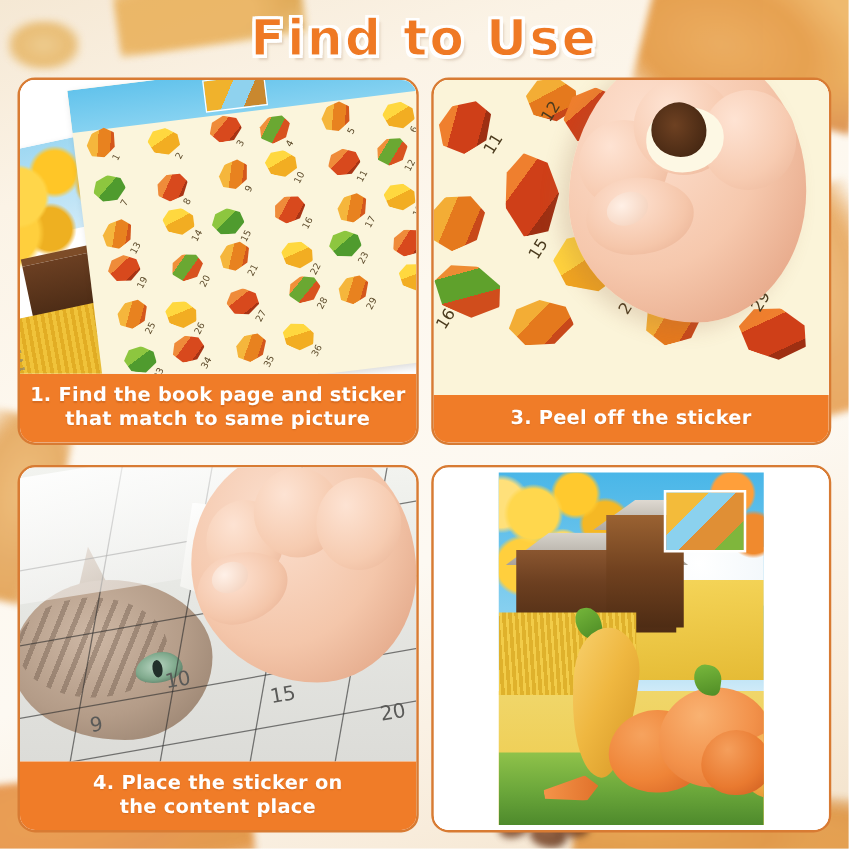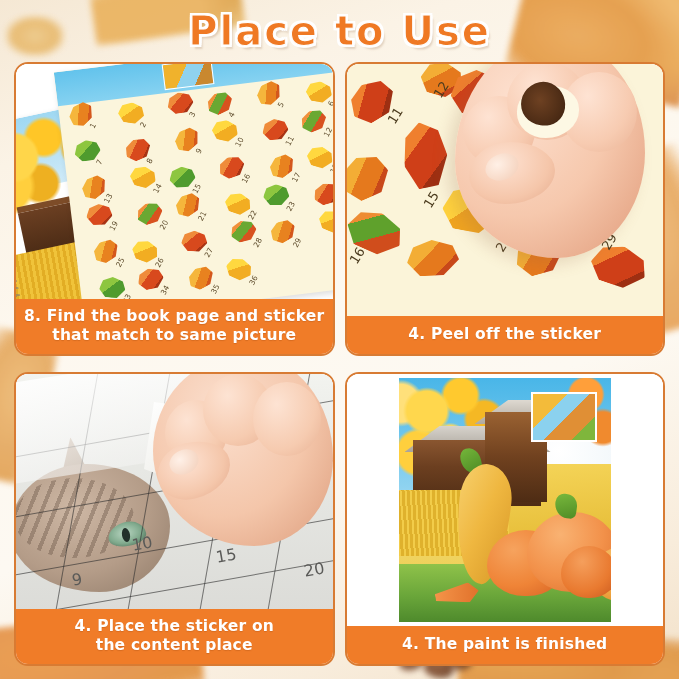--- a/index.html
+++ b/index.html
@@ -464,21 +464,21 @@
   <div class="bg-decor leaf-tr"></div>
   <div class="bg-decor leaf-r"></div>
   <div class="bg-decor leaf-l"></div>
   <div class="bg-decor leaf-bl"></div>
   <div class="bg-decor leaf-br"></div>
   <div class="bg-decor acorn-a"></div>
   <div class="bg-decor acorn-b"></div>
   <div class="bg-decor acorn-c"></div>
 
   <div id="heading">
-    <span class="title">Place to Use</span>
+    <span class="title">Find to Use</span>
   </div>
 
   <div id="grid">
 
     <div class="panel">
       <div class="panel-media">
         <div class="p1-bg"></div>
 
         <div class="p1-book">
           <div class="sky"></div>
@@ -554,21 +554,21 @@
               <div class="stn" style="left: 40px; top: 229px;">33</div>
               <div class="st r" style="left: 58px; top: 206px; transform: rotate(-2deg);"></div>
               <div class="stn" style="left: 79px; top: 225px;">34</div>
               <div class="st " style="left: 108px; top: 211px; transform: rotate(-19deg);"></div>
               <div class="stn" style="left: 129px; top: 230px;">35</div>
               <div class="st y" style="left: 147px; top: 207px; transform: rotate(34deg);"></div>
               <div class="stn" style="left: 168px; top: 226px;">36</div>
             </div>
         </div>
       </div>
-      <div class="caption two-line">8. Find the book page and sticker
+      <div class="caption two-line">1. Find the book page and sticker
 that match to same picture</div>
     </div>
 
     <div class="panel">
       <div class="panel-media">
         <div class="p2-bg"></div>
         <div class="p2-stickers" id="p2-stickers">
             <div class="p2-st r" style="left: 2px; top: 18px; width: 46px; height: 38px; transform: rotate(-30deg);"></div>
             <div class="p2-st " style="left: 74px; top: -2px; width: 42px; height: 34px; transform: rotate(17deg);"></div>
             <div class="p2-st r" style="left: 104px; top: 6px; width: 50px; height: 44px; transform: rotate(4deg);"></div>
@@ -592,21 +592,21 @@
         <div class="hand-fist">
           <div class="knuck k1"></div>
           <div class="knuck k2"></div>
           <div class="knuck k3"></div>
           <div class="peel-gap"></div>
           <div class="peel-dark"></div>
           <div class="thumbtip"></div>
           <div class="nail"></div>
         </div>
       </div>
-      <div class="caption">4. Peel off the sticker</div>
+      <div class="caption">3. Peel off the sticker</div>
     </div>
 
     <div class="panel">
       <div class="panel-media">
         <div class="p3-bg"></div>
 
         <div class="p3-cat">
           <div class="cat-ear"></div>
           <div class="cat-head"></div>
           <div class="cat-stripes"></div>
@@ -665,17 +665,16 @@
           <div class="squash"></div>
           <div class="carrot"></div>
           <div class="pmp pA"></div>
           <div class="pmp pB"></div>
           <div class="pmp-stem"></div>
           <div class="pmp pC"></div>
           <div class="pmp pD"></div>
           <div class="thumb-inset"></div>
         </div>
       </div>
-      <div class="caption">4. The paint is finished</div>
     </div>
 
   </div>
 </div>
 
 </body></html>

